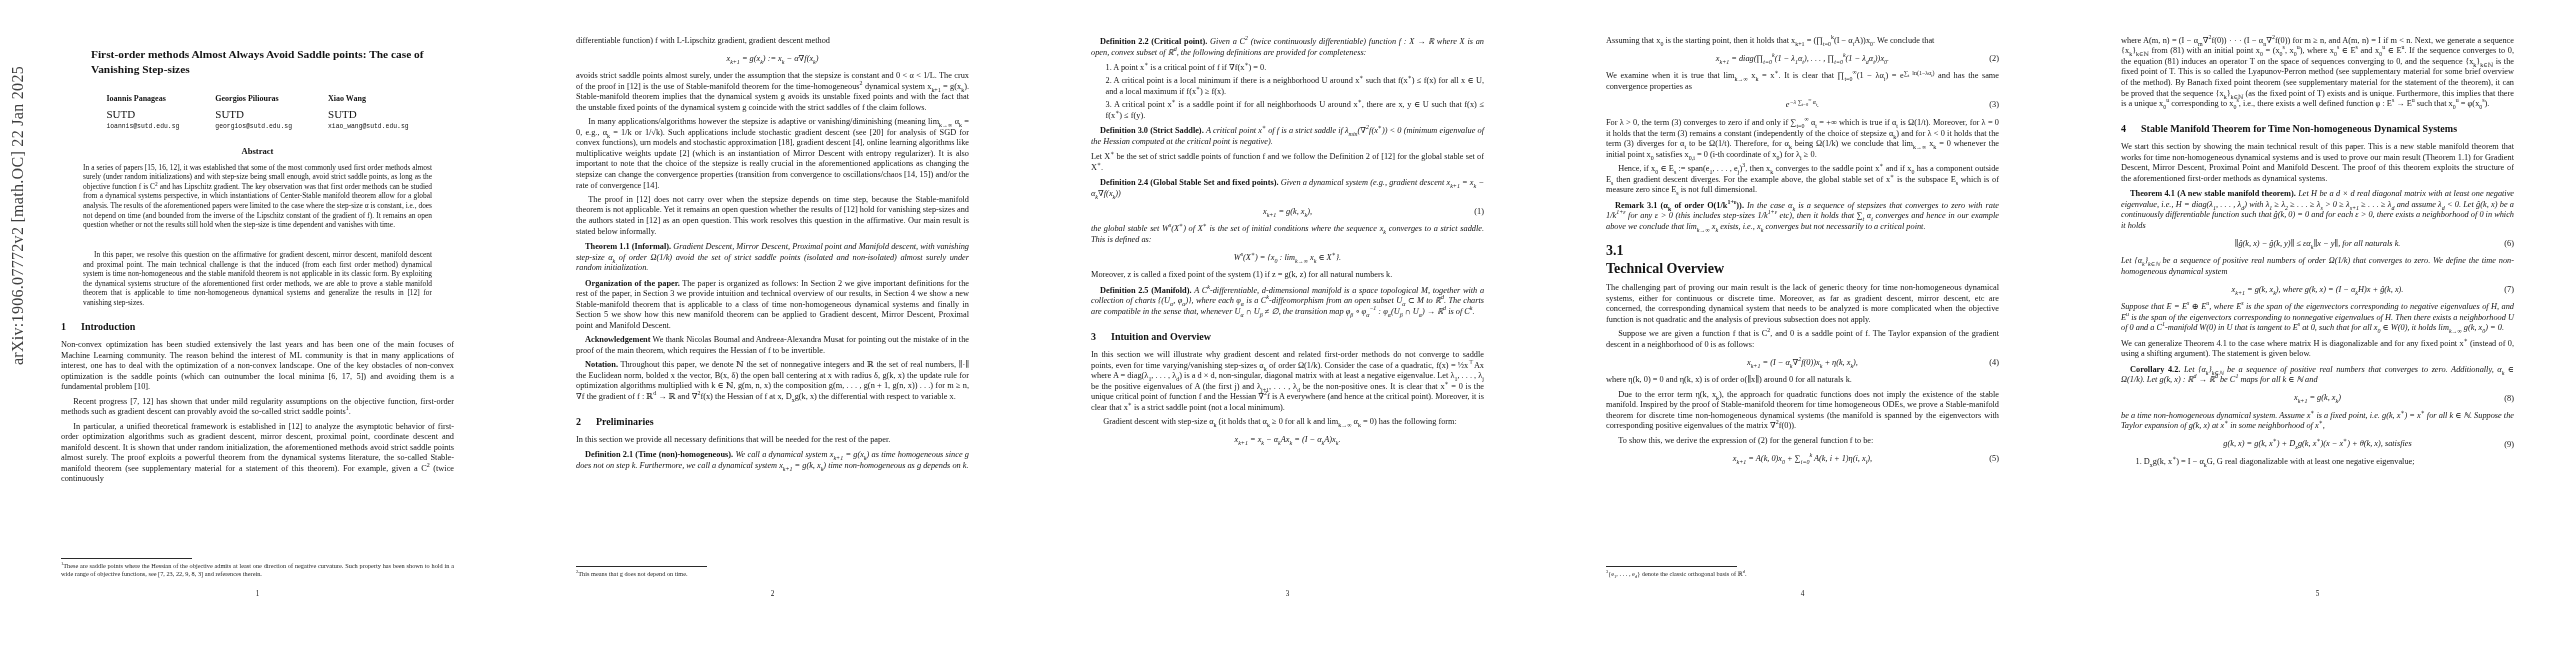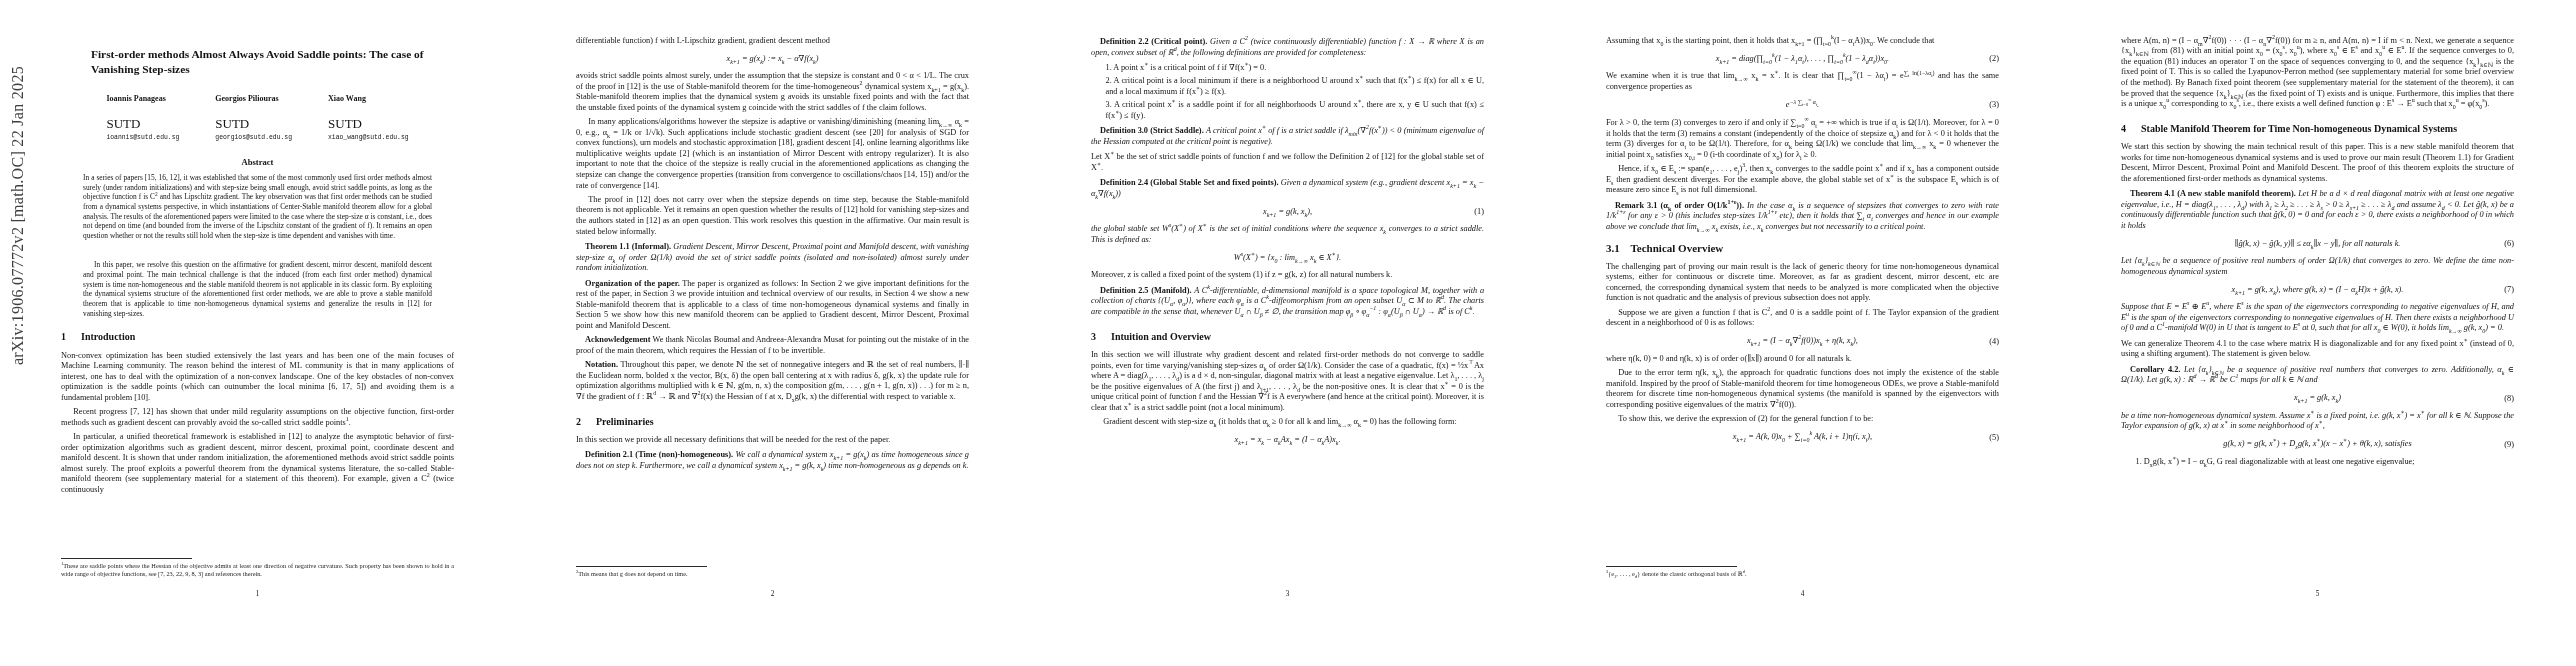--- a/index.html
+++ b/index.html
@@ -19,31 +19,31 @@
   }
   .page-body { width:393px; }
 
   .paper-title {
     font-size:11.4px; font-weight:bold; text-align:left;
     max-width:333px; margin:14.5px auto 15.6px auto; line-height:1.38;
   }
   .authors-row { display:flex; justify-content:center; gap:36px; margin:0 0 14.5px 0; }
   .author { }
   .author-name { font-weight:bold; font-size:8px; }
-  .author-affil { font-size:13px; margin-top:12px; }
+  .author-affil { font-size:11px; margin-top:4px; }
   .author-email { font-family:"Liberation Mono","DejaVu Sans Mono",monospace; font-size:6.4px; margin-top:1.7px; }
 
   .center-heading { text-align:center; font-weight:bold; font-size:8.6px; margin:7.8px 0 5.6px 0; }
   .abstract-para { font-size:7.4px; line-height:1.3; padding:0 22px; text-align:justify; margin:0 0 1.7px 0; }
   .abstract-para.indent { text-indent:11px;margin-top:20px; }
 
   .section-heading { display:flex; font-size:10px; font-weight:bold; margin:13.3px 0 6.7px 0; line-height:1.25; }
   .sec-num { width:20px; flex:none; }
   .sec-text { flex:1; }
-  .subsection-heading { display:flex; font-size:11px; font-weight:bold; margin:10px 0 5.6px 0; }
+  .subsection-heading { display:flex; font-size:14px; font-weight:bold; margin:10px 0 5.6px 0;flex-direction:column; }
   .subsec-num { width:24.5px; flex:none; }
 
   .para { text-align:justify; margin:3.9px 0; }
   .para.indent { text-indent:12.2px; }
   .lead { font-weight:bold;margin-left:9px; }
   .theorem, .theorem-cont { text-align:justify; margin:5px 0; }
 
   .equation { position:relative; text-align:center; margin:7.2px 0; }
   .eq-body { font-style:italic; }
   .eq-num { position:absolute; right:0; top:0.6px; font-style:normal; }

